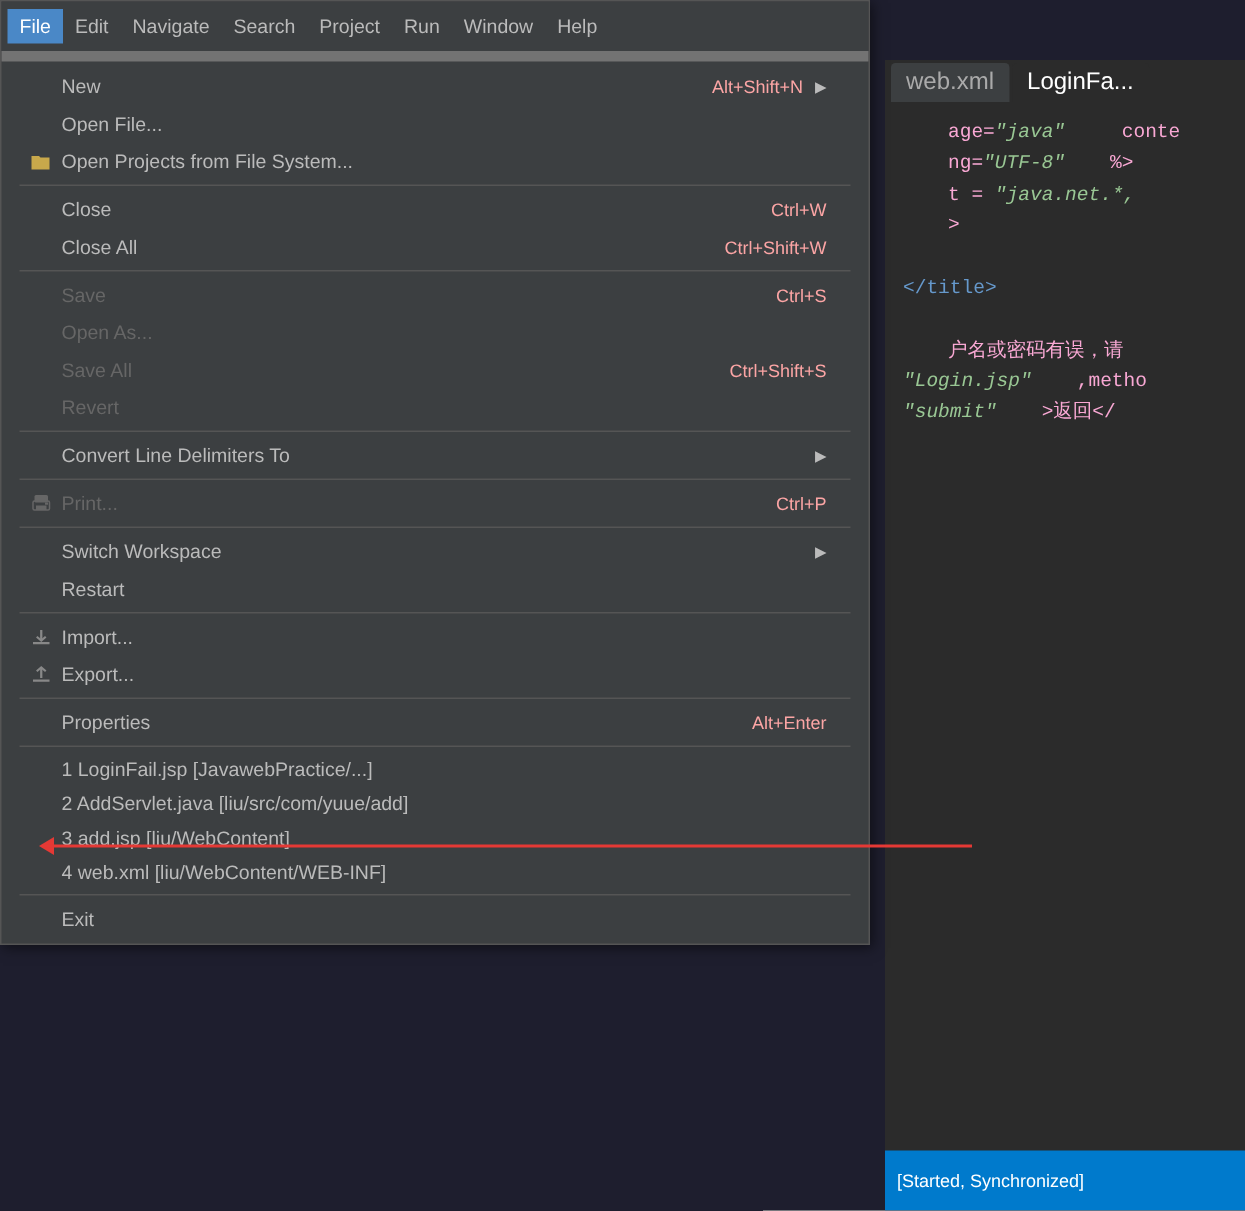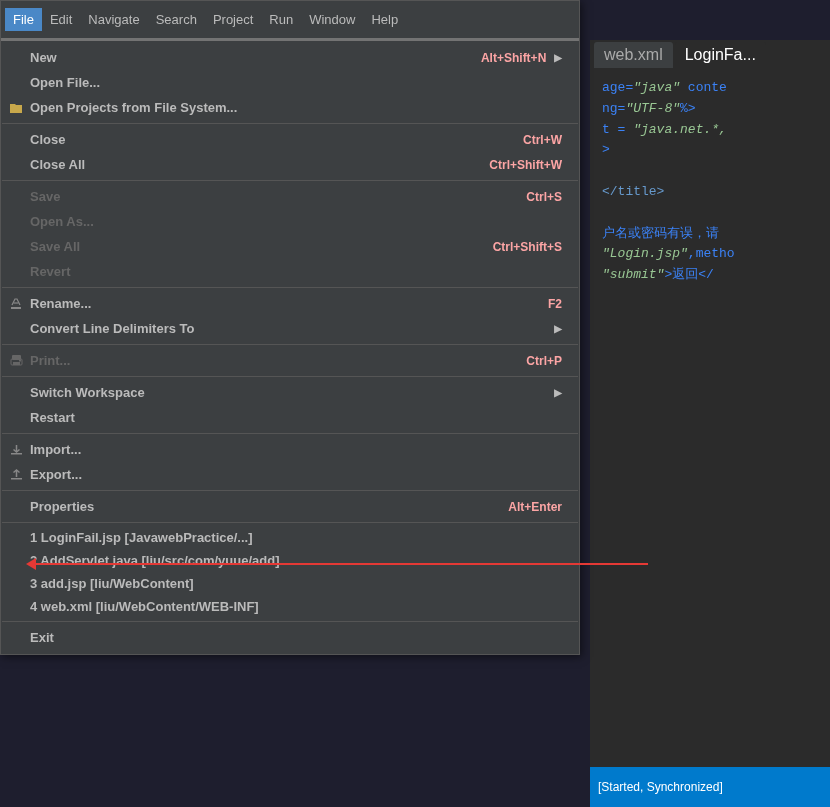--- a/index.html
+++ b/index.html
@@ -55,21 +55,21 @@
       padding: 8px 12px;
       font-family: 'Consolas', 'Courier New', monospace;
       font-size: 13px;
       line-height: 1.6;
       overflow: hidden;
     }
     .code-line {
       white-space: nowrap;
     }
     .code-blue { color: #6699cc; }
-    .code-white { color: #3b82f6; }
+    .code-white { color: #f9a8d4; margin-left: 30px; }
     .code-italic { font-style: italic; color: #99c794; }
 
     
     .status-bar {
       position: absolute;
       bottom: 0; left: 590px; right: 0;
       height: 40px;
       background: #007acc;
       display: flex;
       align-items: center;
@@ -88,36 +88,35 @@
       box-shadow: 2px 2px 8px rgba(0,0,0,0.5);
       z-index: 200;
     }
 
     .menu-header {
       height: 40px;
       background: #3c3f41;
       display: flex;
       align-items: center;
       padding: 0 4px;
-      border-bottom: 3px solid #737373;
+      border-bottom: 7px solid #737373;
     }
     .menu-header-item {
       color: #bbbbbb;
       padding: 4px 8px;
       cursor: pointer;
       font-size: 13px;
     }
     .menu-header-item.active {
       background: #4a88c7;
       color: #ffffff;
     }
 
     .menu-items {
-      padding: 4px 1px;
-      font-weight: bold;
+      padding: 4px 12px;
     }
 
     .menu-item {
       display: flex;
       align-items: center;
       padding: 5px 16px 5px 28px;
       color: #bbbbbb;
       cursor: pointer;
       position: relative;
       min-height: 24px;
@@ -297,31 +296,20 @@
       <span class="label">Save All</span>
       <span class="shortcut">Ctrl+Shift+S</span>
     </div>
 
     <div class="menu-item disabled">
       <span class="label">Revert</span>
     </div>
     <div class="menu-separator"></div>
 
 
-    <div class="menu-item">
-      <div class="icon-area">
-        <svg width="12" height="12" viewBox="0 0 12 12">
-            <rect x="1" y="9" width="10" height="2" fill="#888"></rect>
-            <path d="M2 7 L5 1 L7 1 L10 7" stroke="#888" stroke-width="1.2" fill="none"></path>
-            <line x1="3.5" y1="5" x2="8.5" y2="5" stroke="#888" stroke-width="1.2"></line>
-          </svg>
-      </div>
-      <span class="label">Rename...</span>
-      <span class="shortcut">F2</span>
-    </div>
 
 
     <div class="menu-item">
       <span class="label">Convert Line Delimiters To</span>
       <span class="arrow">▶</span>
     </div>
     <div class="menu-separator"></div>
 
     <div class="menu-item disabled">
       <div class="icon-area">

